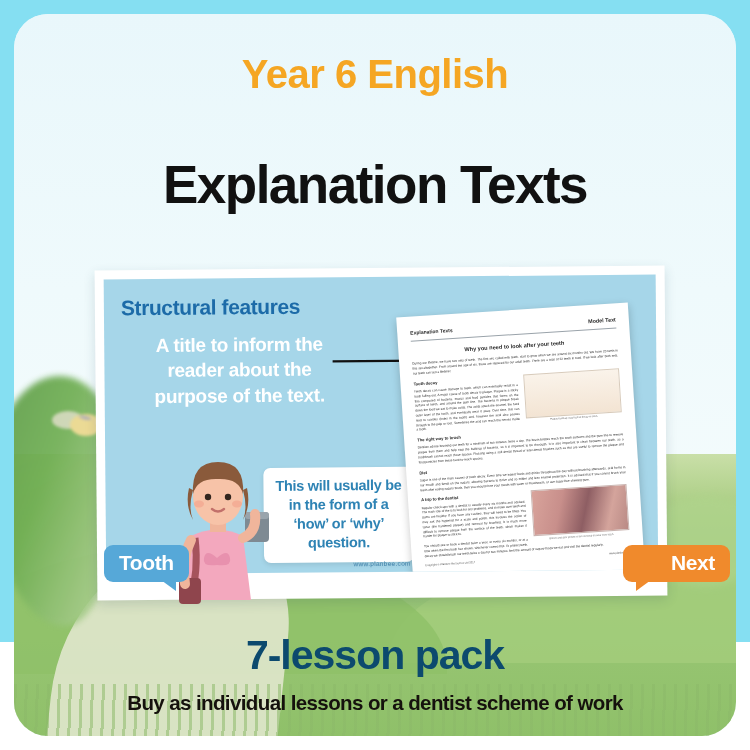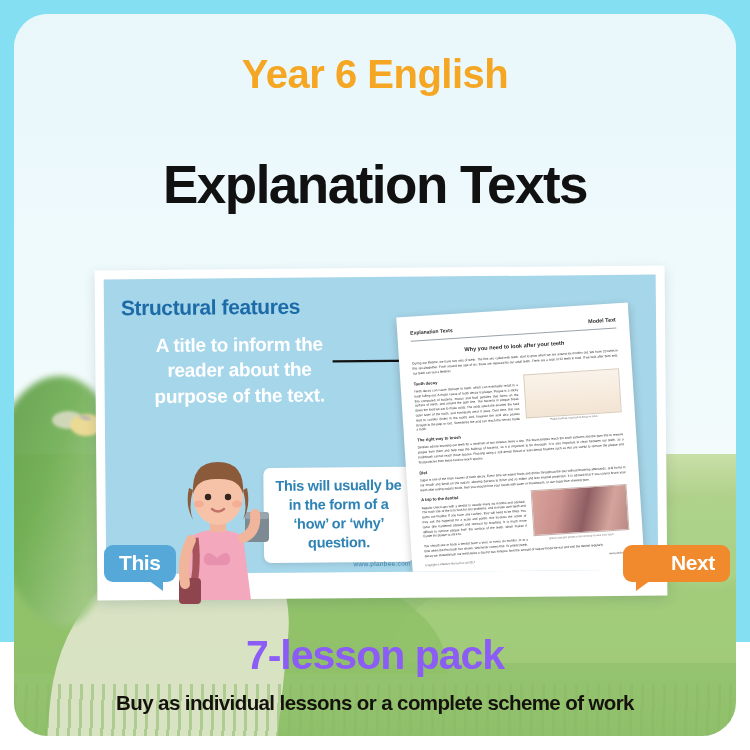--- a/index.html
+++ b/index.html
@@ -259,21 +259,21 @@
   }
 
   
   .girl { position: absolute; left: 147px; top: 440px; width: 125px; height: 150px; }
 
   
   .pack {
     position: absolute; left: 0; top: 618px; width: 100%;
     text-align: center;
     font-size: 41px; font-weight: bold;
-    color: #8b5cf6; letter-spacing: -1px;
+    color: #0c4a6e; letter-spacing: -1px;
   }
   .subcopy {
     position: absolute; left: 0; top: 677px; width: 100%;
     text-align: center;
     font-size: 20.5px; font-weight: bold;
     color: #15110D; letter-spacing: -.6px;
   }
 </style>
 </head>
 <body>
@@ -380,20 +380,20 @@
       <path d="M32 40 q-2 -32 25 -32 q27 0 25 32 q-4 -16 -25 -15 q-21 -1 -25 15z" fill="#8A5A3B"></path>
       <path d="M32 36 q-5 18 0 30 q-8 -14 -4 -32z" fill="#8A5A3B"></path>
       <path d="M82 36 q5 18 0 30 q8 -14 4 -32z" fill="#8A5A3B"></path>
       <circle cx="47" cy="43" r="3.2" fill="#33261F"></circle>
       <circle cx="67" cy="43" r="3.2" fill="#33261F"></circle>
       <path d="M51 55 q6 5 12 0" stroke="#C2706A" stroke-width="2.4" fill="none" stroke-linecap="round"></path>
       <ellipse cx="38" cy="50" rx="5" ry="3.4" fill="#F2A58F" opacity=".7"></ellipse>
       <ellipse cx="76" cy="50" rx="5" ry="3.4" fill="#F2A58F" opacity=".7"></ellipse>
     </svg>
 
-    <button class="nav-btn btn-back">This</button>
+    <button class="nav-btn btn-back">Tooth</button>
     <button class="nav-btn btn-next">Next</button>
 
     <div class="pack">7-lesson pack</div>
-    <div class="subcopy">Buy as individual lessons or a complete scheme of work</div>
+    <div class="subcopy">Buy as individual lessons or a dentist scheme of work</div>
 
   </div>
 </div>
 
 </body></html>

